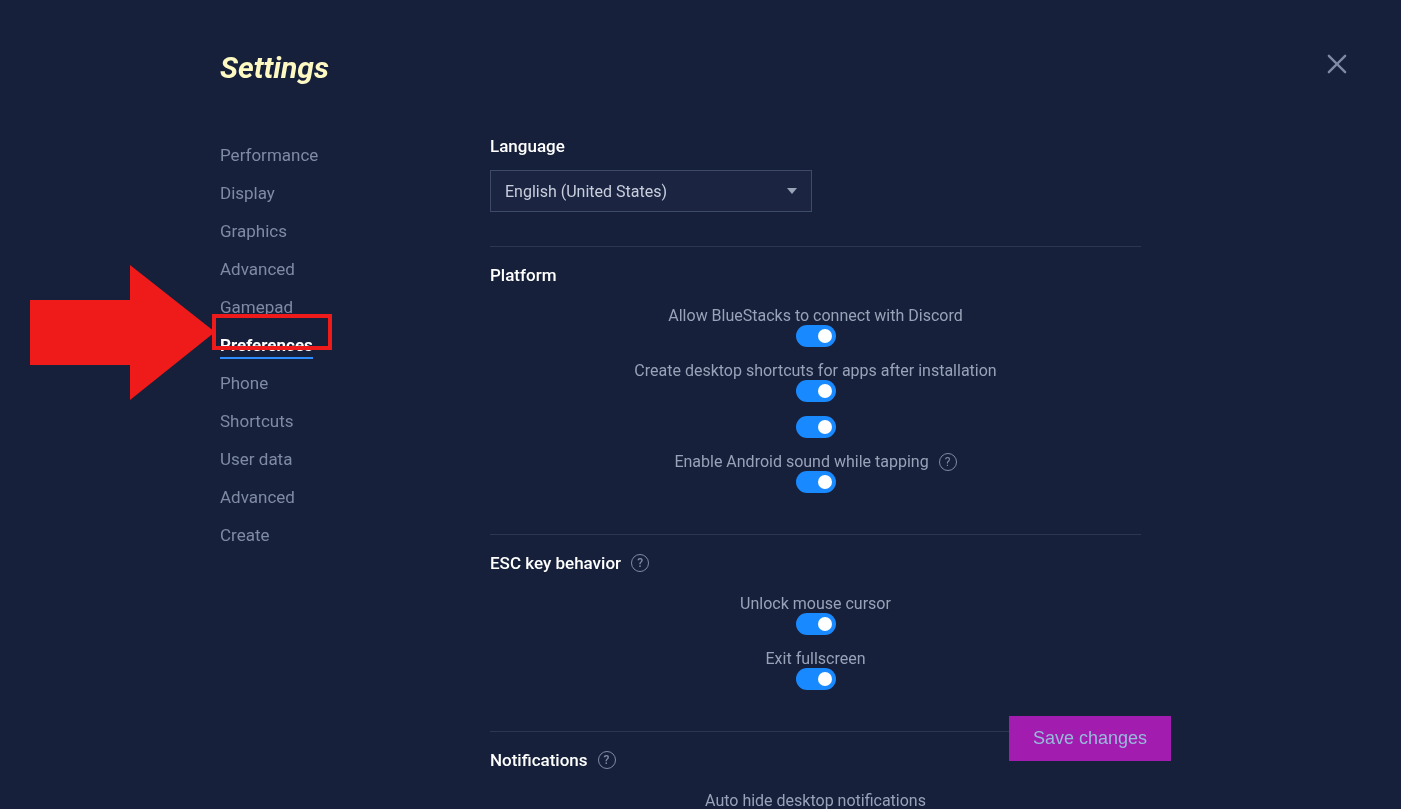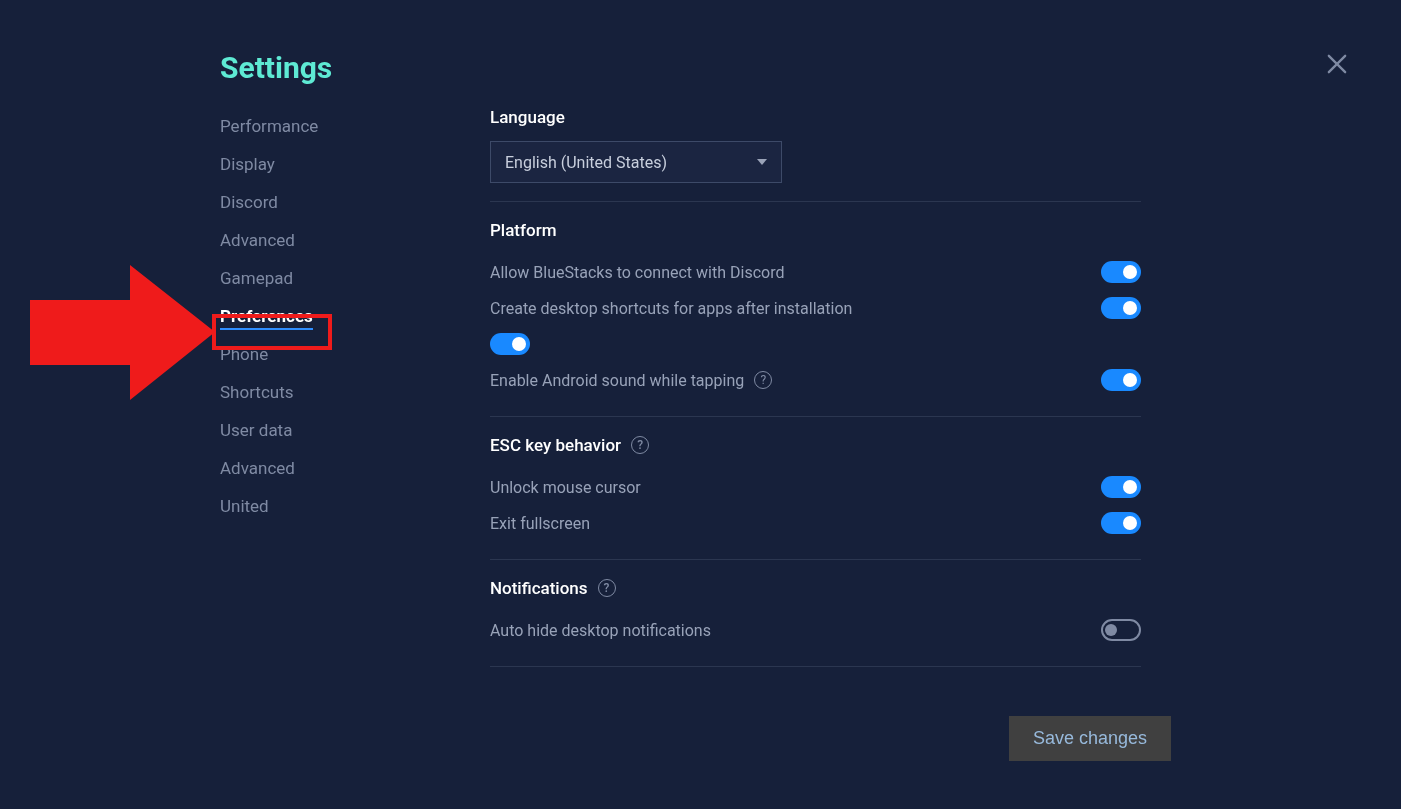--- a/index.html
+++ b/index.html
@@ -13,22 +13,23 @@
       position: relative;
     }
     .container {
       padding: 50px 0 0 220px;
       position: relative;
       height: 100%;
     }
     .page-title {
       font-size: 30px;
       font-weight: 700;
-      color: #5eead4;
-      margin-bottom: 22px;
+      color: #fef9c3;
+      margin-bottom: 51px;
+      font-style: italic;
     }
     .close-btn {
       position: absolute;
       top: 50px;
       right: 50px;
       width: 28px;
       height: 28px;
       cursor: pointer;
       color: #7f8aa3;
     }
@@ -68,21 +69,21 @@
       position: absolute;
       z-index: 5;
       pointer-events: none;
     }
     .main {
       flex: 1;
       padding-right: 260px;
     }
     .section {
       border-bottom: 1px solid #2b3650;
-      padding-bottom: 18px;
+      padding-bottom: 34px;
       margin-bottom: 18px;
       text-align: center;
     }
     .section-title {
       font-size: 17px;
       font-weight: 500;
       color: #fff;
       margin-bottom: 14px;
       display: flex;
       align-items: center;
@@ -94,21 +95,21 @@
       border: 1.5px solid #7f8aa3;
       border-radius: 50%;
       display: inline-flex;
       align-items: center;
       justify-content: center;
       font-size: 12px;
       color: #7f8aa3;
       cursor: pointer;
     }
     .select-box {
-      width: 292px;
+      width: 322px;
       height: 42px;
       border: 1px solid #3d4a68;
       background: #1b2541;
       display: flex;
       align-items: center;
       justify-content: space-between;
       padding: 0 14px;
       font-size: 16px;
       color: #c8cfdd;
       cursor: pointer;
@@ -118,20 +119,21 @@
       border-left: 5px solid transparent;
       border-right: 5px solid transparent;
       border-top: 6px solid #9aa3b8;
     }
     .setting-row {
       display: flex;
       align-items: center;
       justify-content: space-between;
       padding: 7px 0;
       min-height: 35px;
+      flex-direction: column;
     }
     .setting-label {
       font-size: 16px;
       color: #98a2b8;
       display: flex;
       align-items: center;
       gap: 10px;
     }
     .toggle {
       width: 40px;
@@ -150,21 +152,21 @@
       background: #fff;
       top: 50%;
       transform: translateY(-50%);
     }
     .toggle.on .knob { right: 4px; }
     .toggle.off .knob { left: 2px; width: 12px; height: 12px; background: #7f8aa3; }
     .save-btn {
       position: absolute;
       right: 230px;
       bottom: 48px;
-      background: #404040;
+      background: #a21caf;
       color: #97b9db;
       font-size: 18px;
       font-weight: 500;
       padding: 12px 24px;
       border: none;
       cursor: pointer;
     }
   </style>
 </head>
 <body>
@@ -175,29 +177,29 @@
   <div class="close-btn">
     <svg viewBox="0 0 24 24">
         <path d="M5 5 L19 19 M19 5 L5 19" stroke="currentColor" stroke-width="2" fill="none" stroke-linecap="round"></path>
       </svg>
   </div>
 
   <div class="layout">
     <nav class="sidebar">
       <div class="sidebar-item"><span class="sbtext">Performance</span></div>
       <div class="sidebar-item"><span class="sbtext">Display</span></div>
-      <div class="sidebar-item"><span class="sbtext">Discord</span></div>
+      <div class="sidebar-item"><span class="sbtext">Graphics</span></div>
       <div class="sidebar-item"><span class="sbtext">Advanced</span></div>
       <div class="sidebar-item"><span class="sbtext">Gamepad</span></div>
       <div class="sidebar-item active"><span class="sbtext">Preferences</span></div>
       <div class="sidebar-item"><span class="sbtext">Phone</span></div>
       <div class="sidebar-item"><span class="sbtext">Shortcuts</span></div>
       <div class="sidebar-item"><span class="sbtext">User data</span></div>
       <div class="sidebar-item"><span class="sbtext">Advanced</span></div>
-      <div class="sidebar-item"><span class="sbtext">United</span></div>
+      <div class="sidebar-item"><span class="sbtext">Create</span></div>
     </nav>
 
     <main class="main">
 
       <div class="section">
         <div class="section-title">Language</div>
         <div class="select-box">
           <span>English (United States)</span>
           <span class="caret"></span>
         </div>

